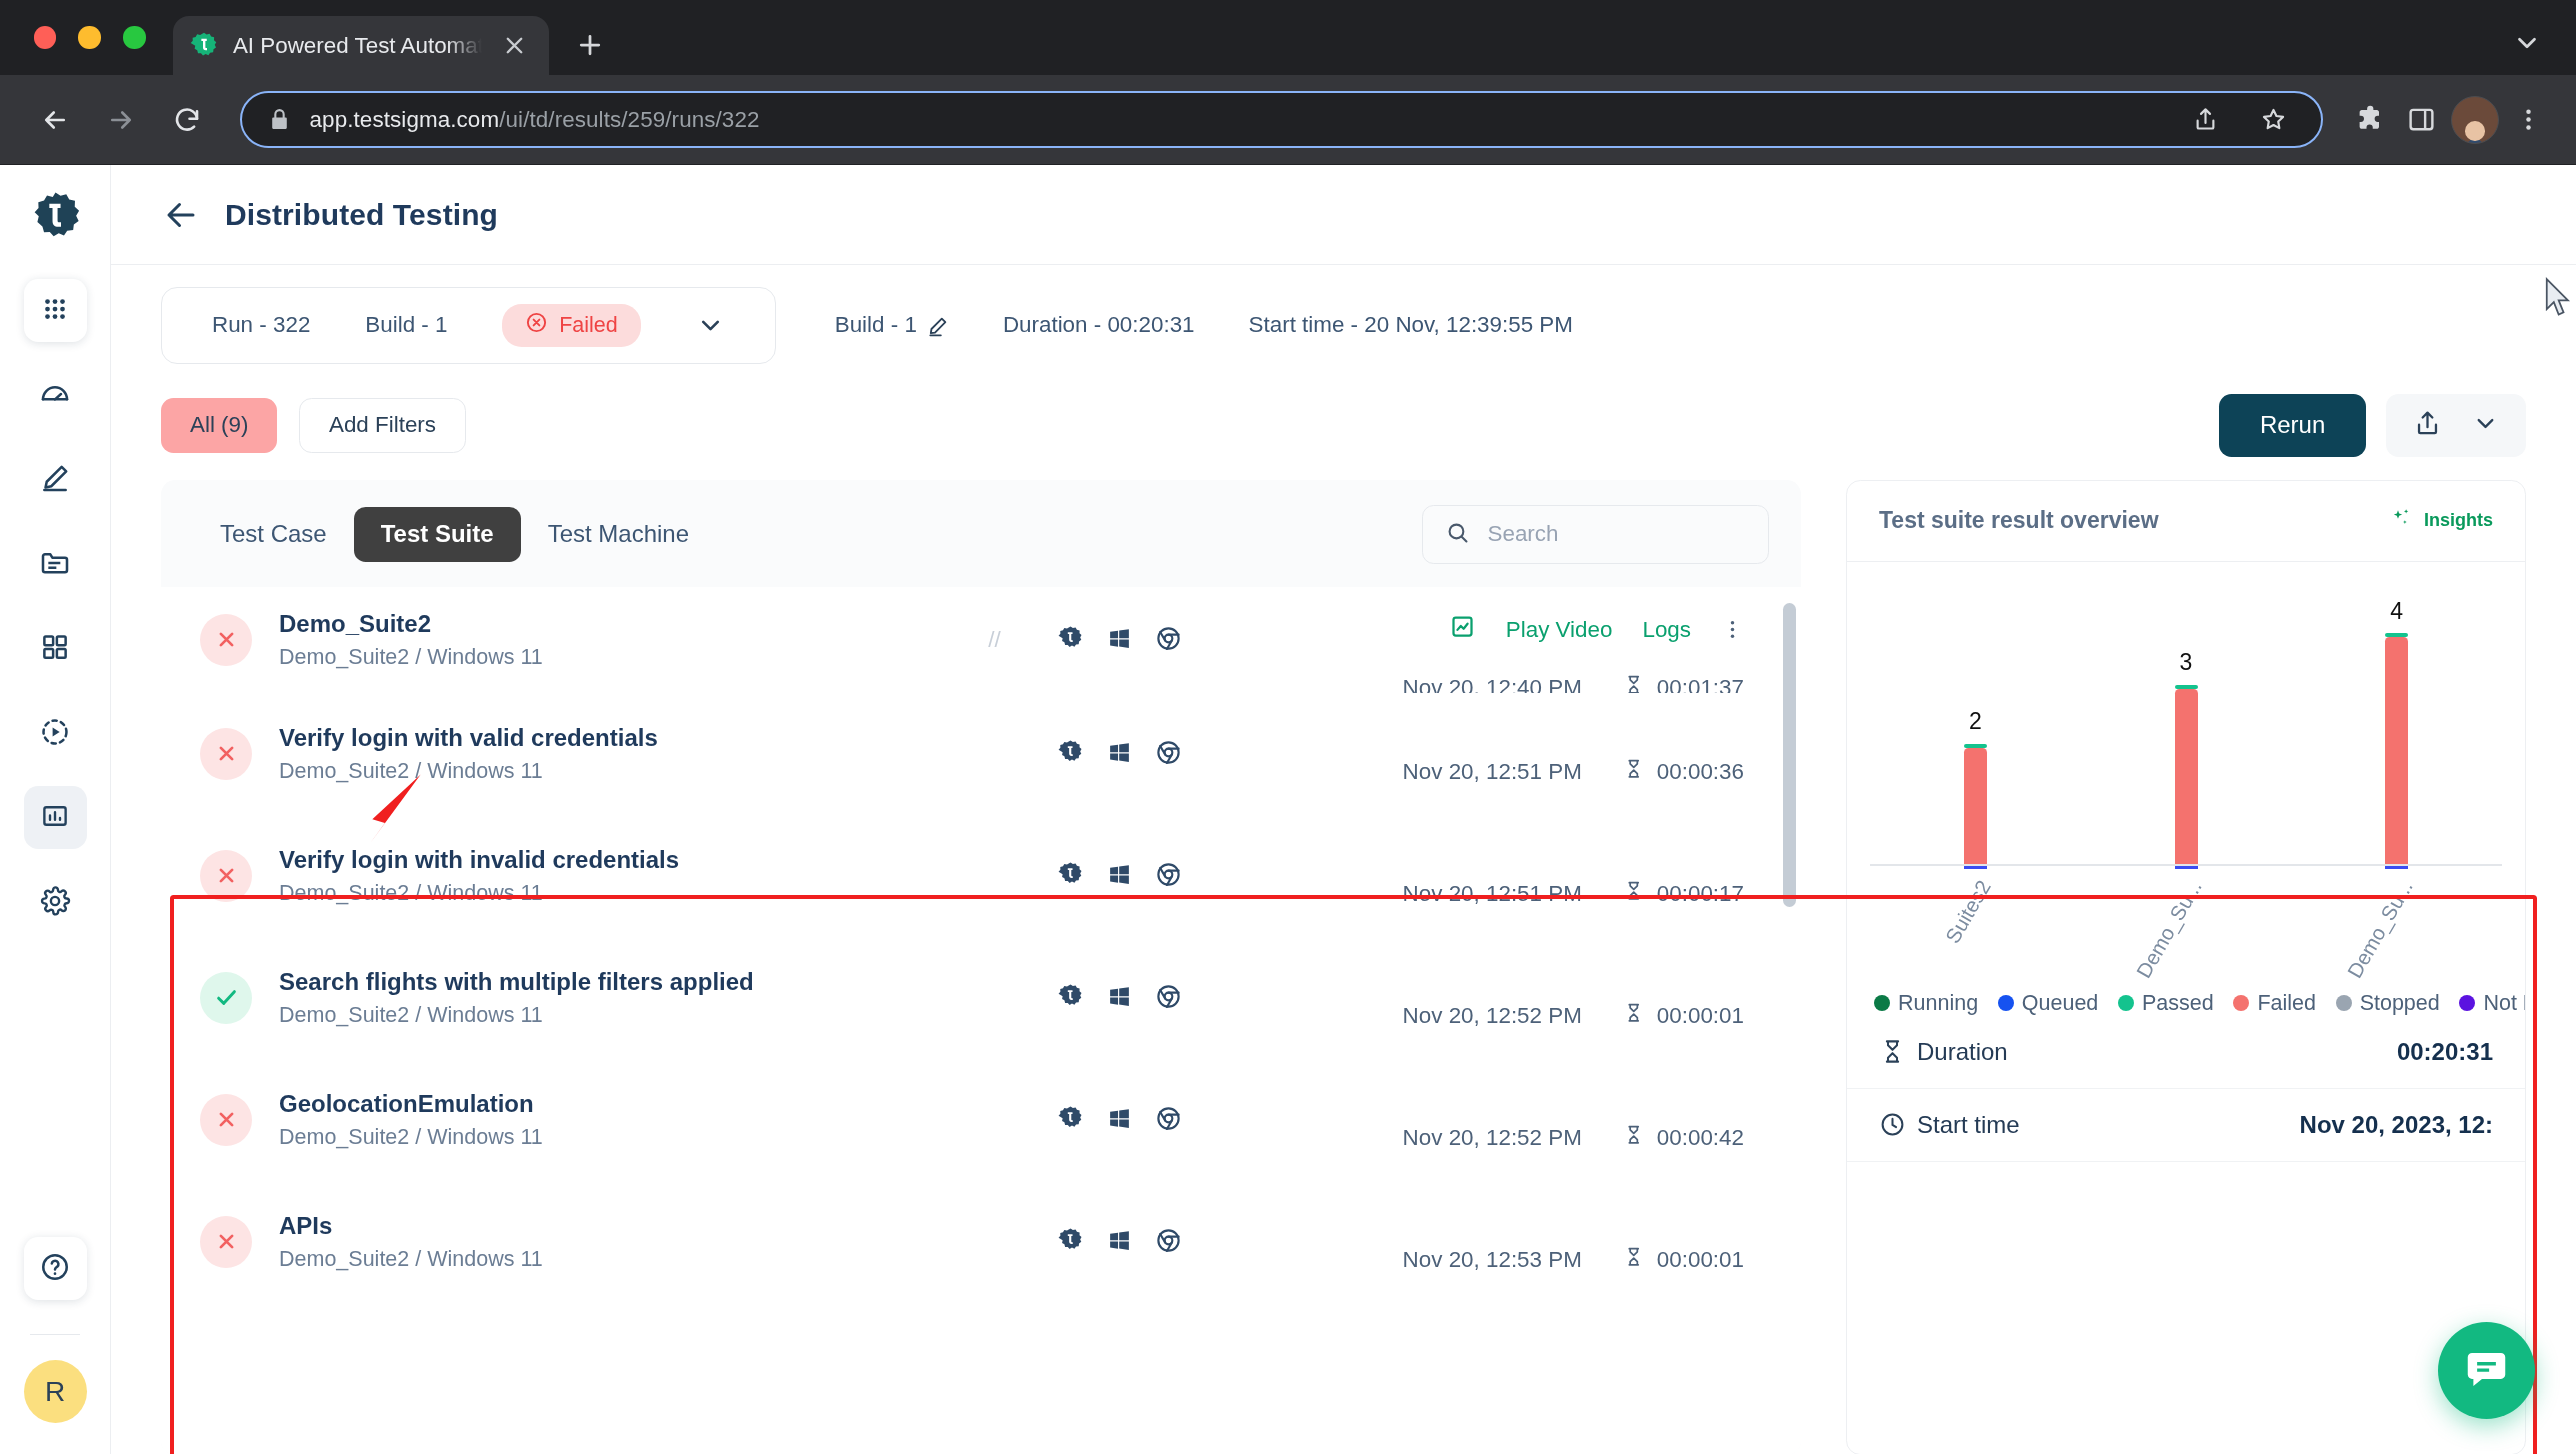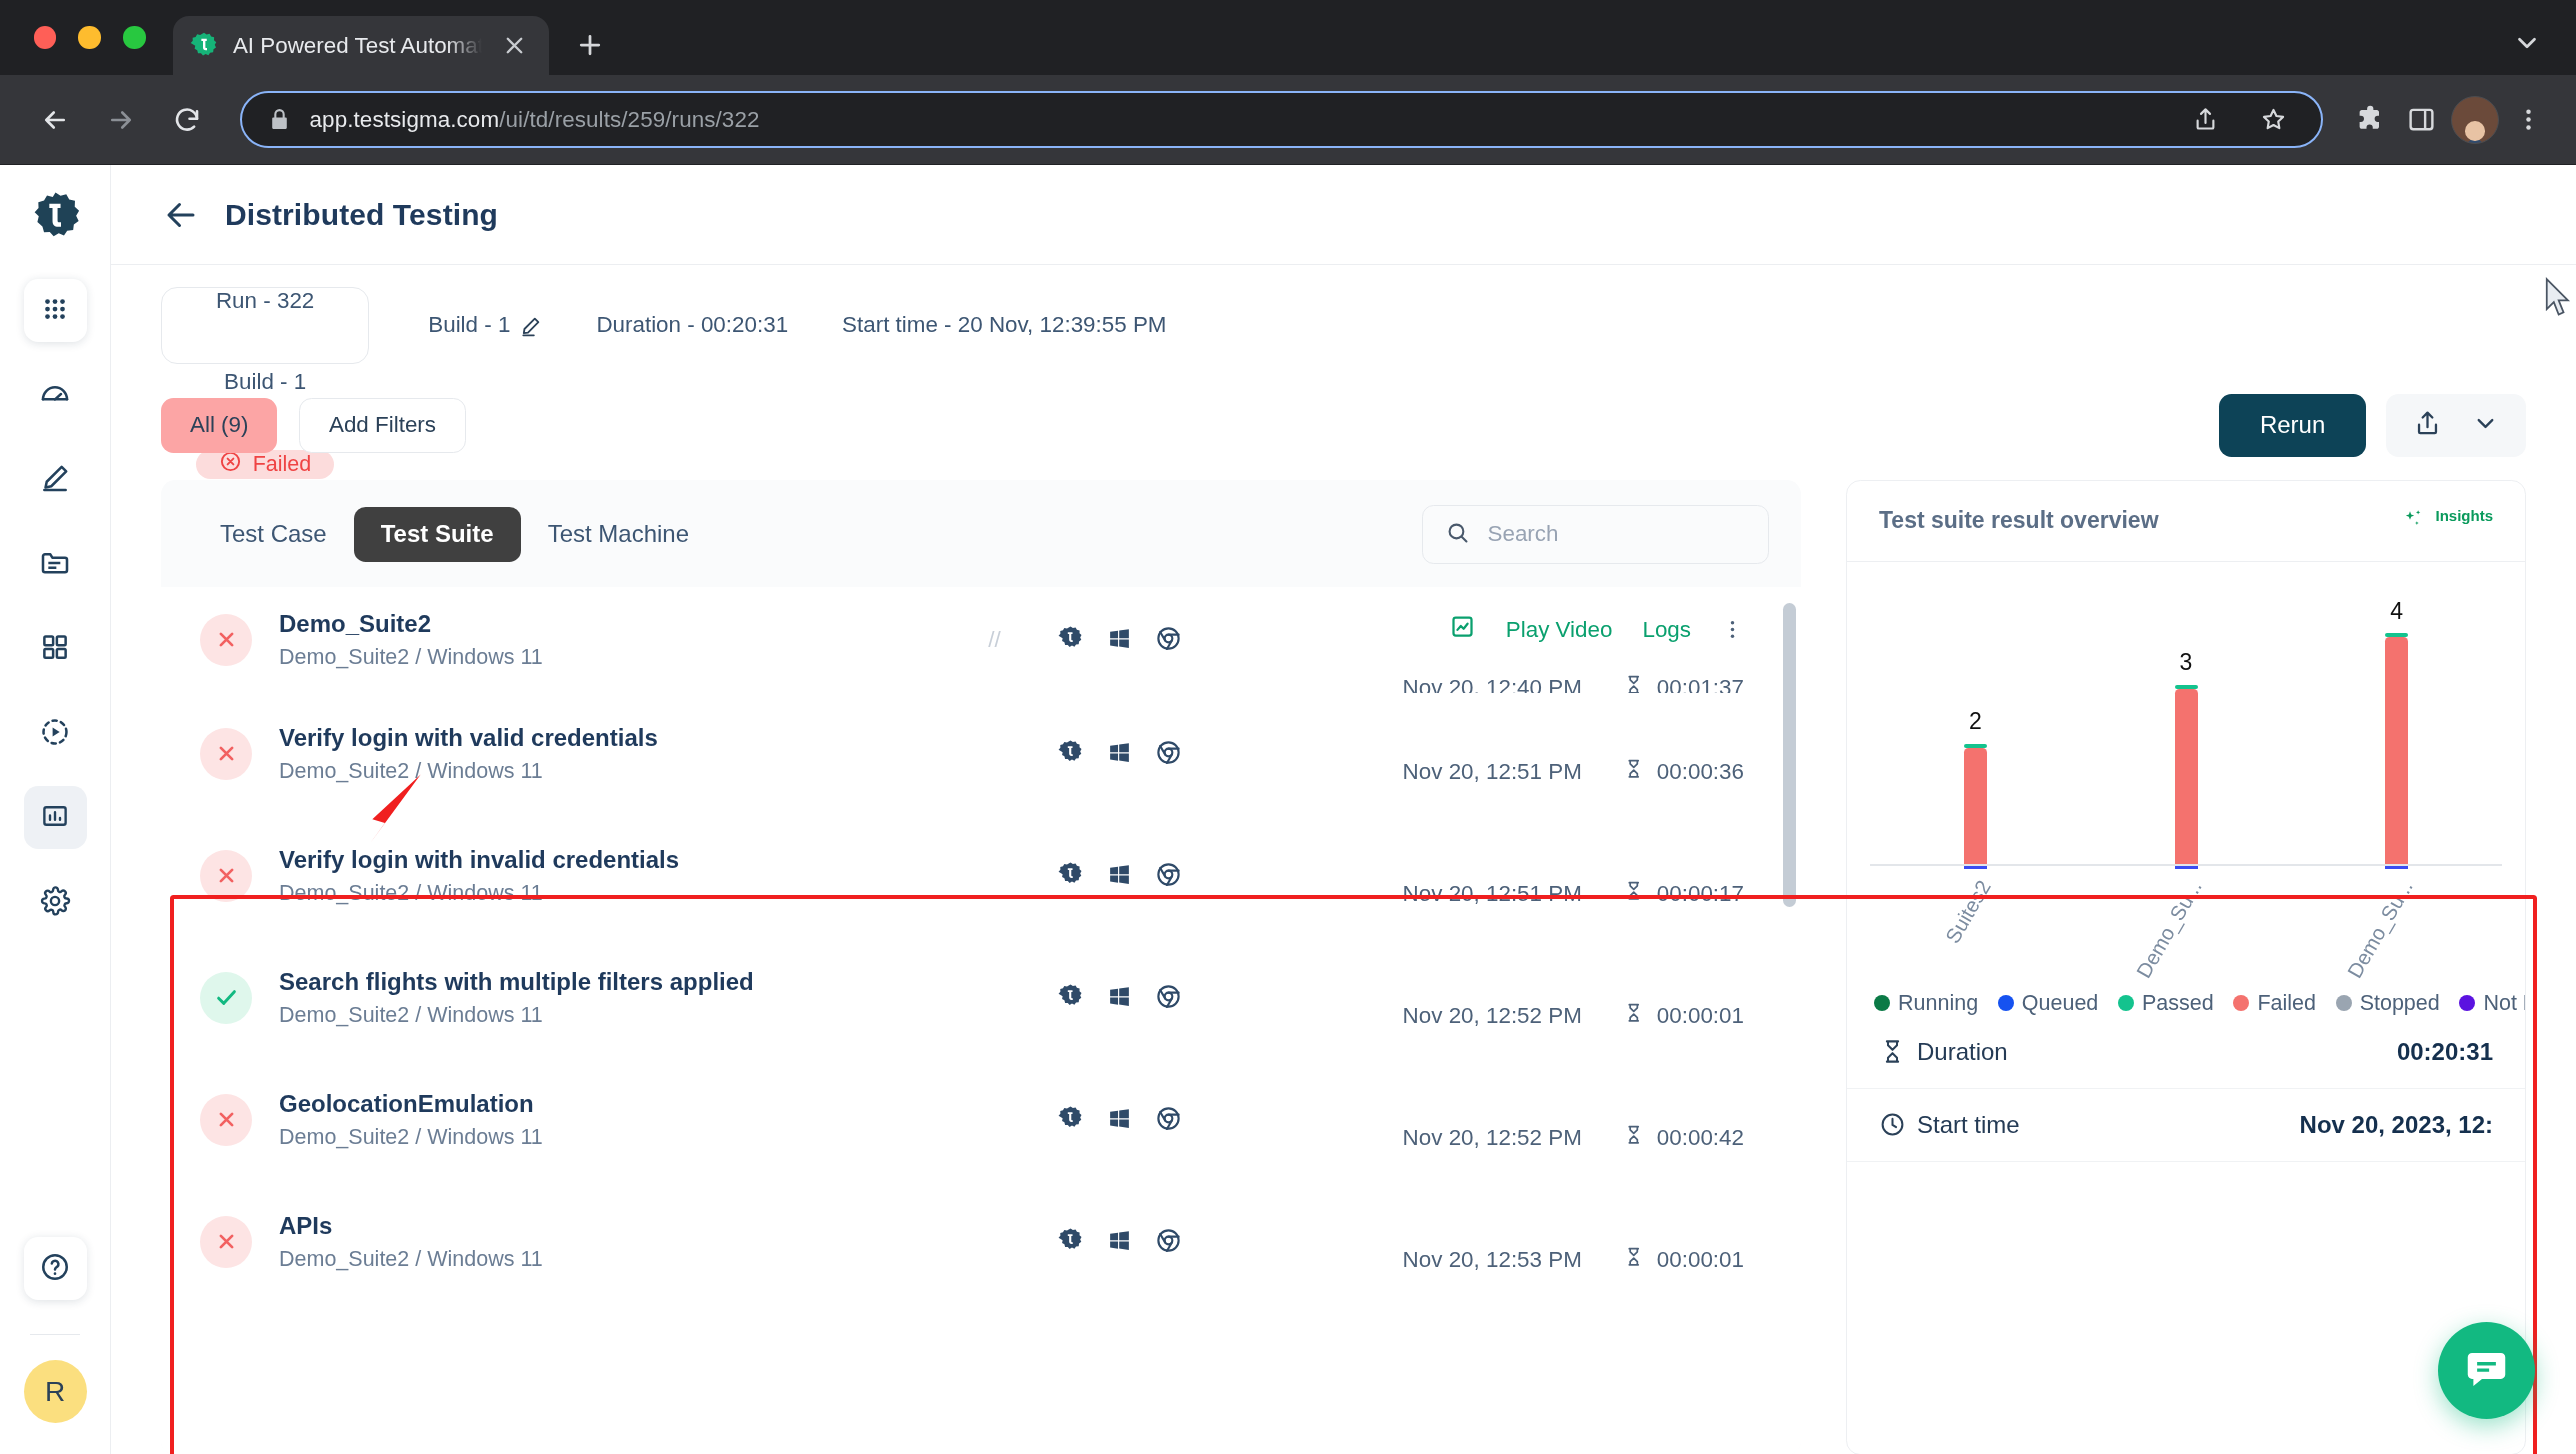--- a/index.html
+++ b/index.html
@@ -102,21 +102,21 @@
     padding: 0 50px; border-bottom: 0.9px solid #eceef1; flex: 0 0 100px;
   }
   .back-arrow { width: 39px; height: 39px; display: flex; align-items: center; justify-content: center; color: #23415c; }
   .page-title { font-size: 30px; font-weight: 700; color: #1f3a5c; letter-spacing: 0.1px; }
 
   .runbar {
     display: flex; align-items: center; padding: 21.5px 50px 0 50px; gap: 0;
   }
   .run-pill {
     height: 77px; border: 0.9px solid #e6e9ed; border-radius: 16px;
-    display: flex; align-items: center; padding: 0 34px; gap: 55px; flex-direction: column;
+    display: flex; align-items: center; padding: 0 50px; gap: 55px;
   }
   .run-txt { font-size: 22.4px; color: #3d5673; white-space: nowrap; }
   .badge-failed {
     background: #fcdcdc; color: #ef4444; border-radius: 19.7px;
     height: 43px; display: flex; align-items: center; gap: 10.7px; padding: 0 23px;
     font-size: 21.5px; white-space: nowrap;
   }
   .badge-chev { color: #2b4158; display: flex; align-items: center; }
   .runbar-right { display: flex; align-items: center; gap: 54px; padding-left: 59px; }
   .runbar-right .run-txt { color: #3d5673; }
@@ -200,21 +200,21 @@
   .card-right {
     width: 680px; flex: 0 0 680px; margin-left: 45px; background: #fff;
     border: 0.9px solid #edeff2; border-radius: 14.3px; display: flex; flex-direction: column;
     overflow: hidden;
   }
   .cr-head {
     height: 81px; display: flex; align-items: center; padding: 0 32px;
     border-bottom: 0.9px solid #edeff2; flex: 0 0 81px;
   }
   .cr-title { font-size: 23px; color: #5b6e86; font-weight: 700; }
-  .insights { margin-left: auto; display: flex; gap: 10.7px; color: #0a9a5c; font-size: 15px; font-weight: 700; }
+  .insights { margin-left: auto; display: flex; align-items: center; gap: 10.7px; color: #0a9a5c; font-size: 18px; font-weight: 700; }
 
   .chart-area { height: 420px; position: relative; padding: 0 23px; flex: 0 0 420px; }
   .bars { position: absolute; left: 23px; right: 23px; top: 36px; bottom: 116px; display: flex; align-items: flex-end; }
   .bar-slot { flex: 1; display: flex; flex-direction: column; align-items: center; justify-content: flex-end; height: 100%; position: relative; }
   .bar-val { font-size: 23px; color: #111; margin-bottom: 12.5px; }
   .bar {
     width: 23px; background: #f4726e; border-radius: 4.5px 4.5px 0 0;
     position: relative;
   }
   .bar::before { content:""; position:absolute; left:0; right:0; top:-3.6px; height:3.6px; background:#14c38e; border-radius:2.7px; }

